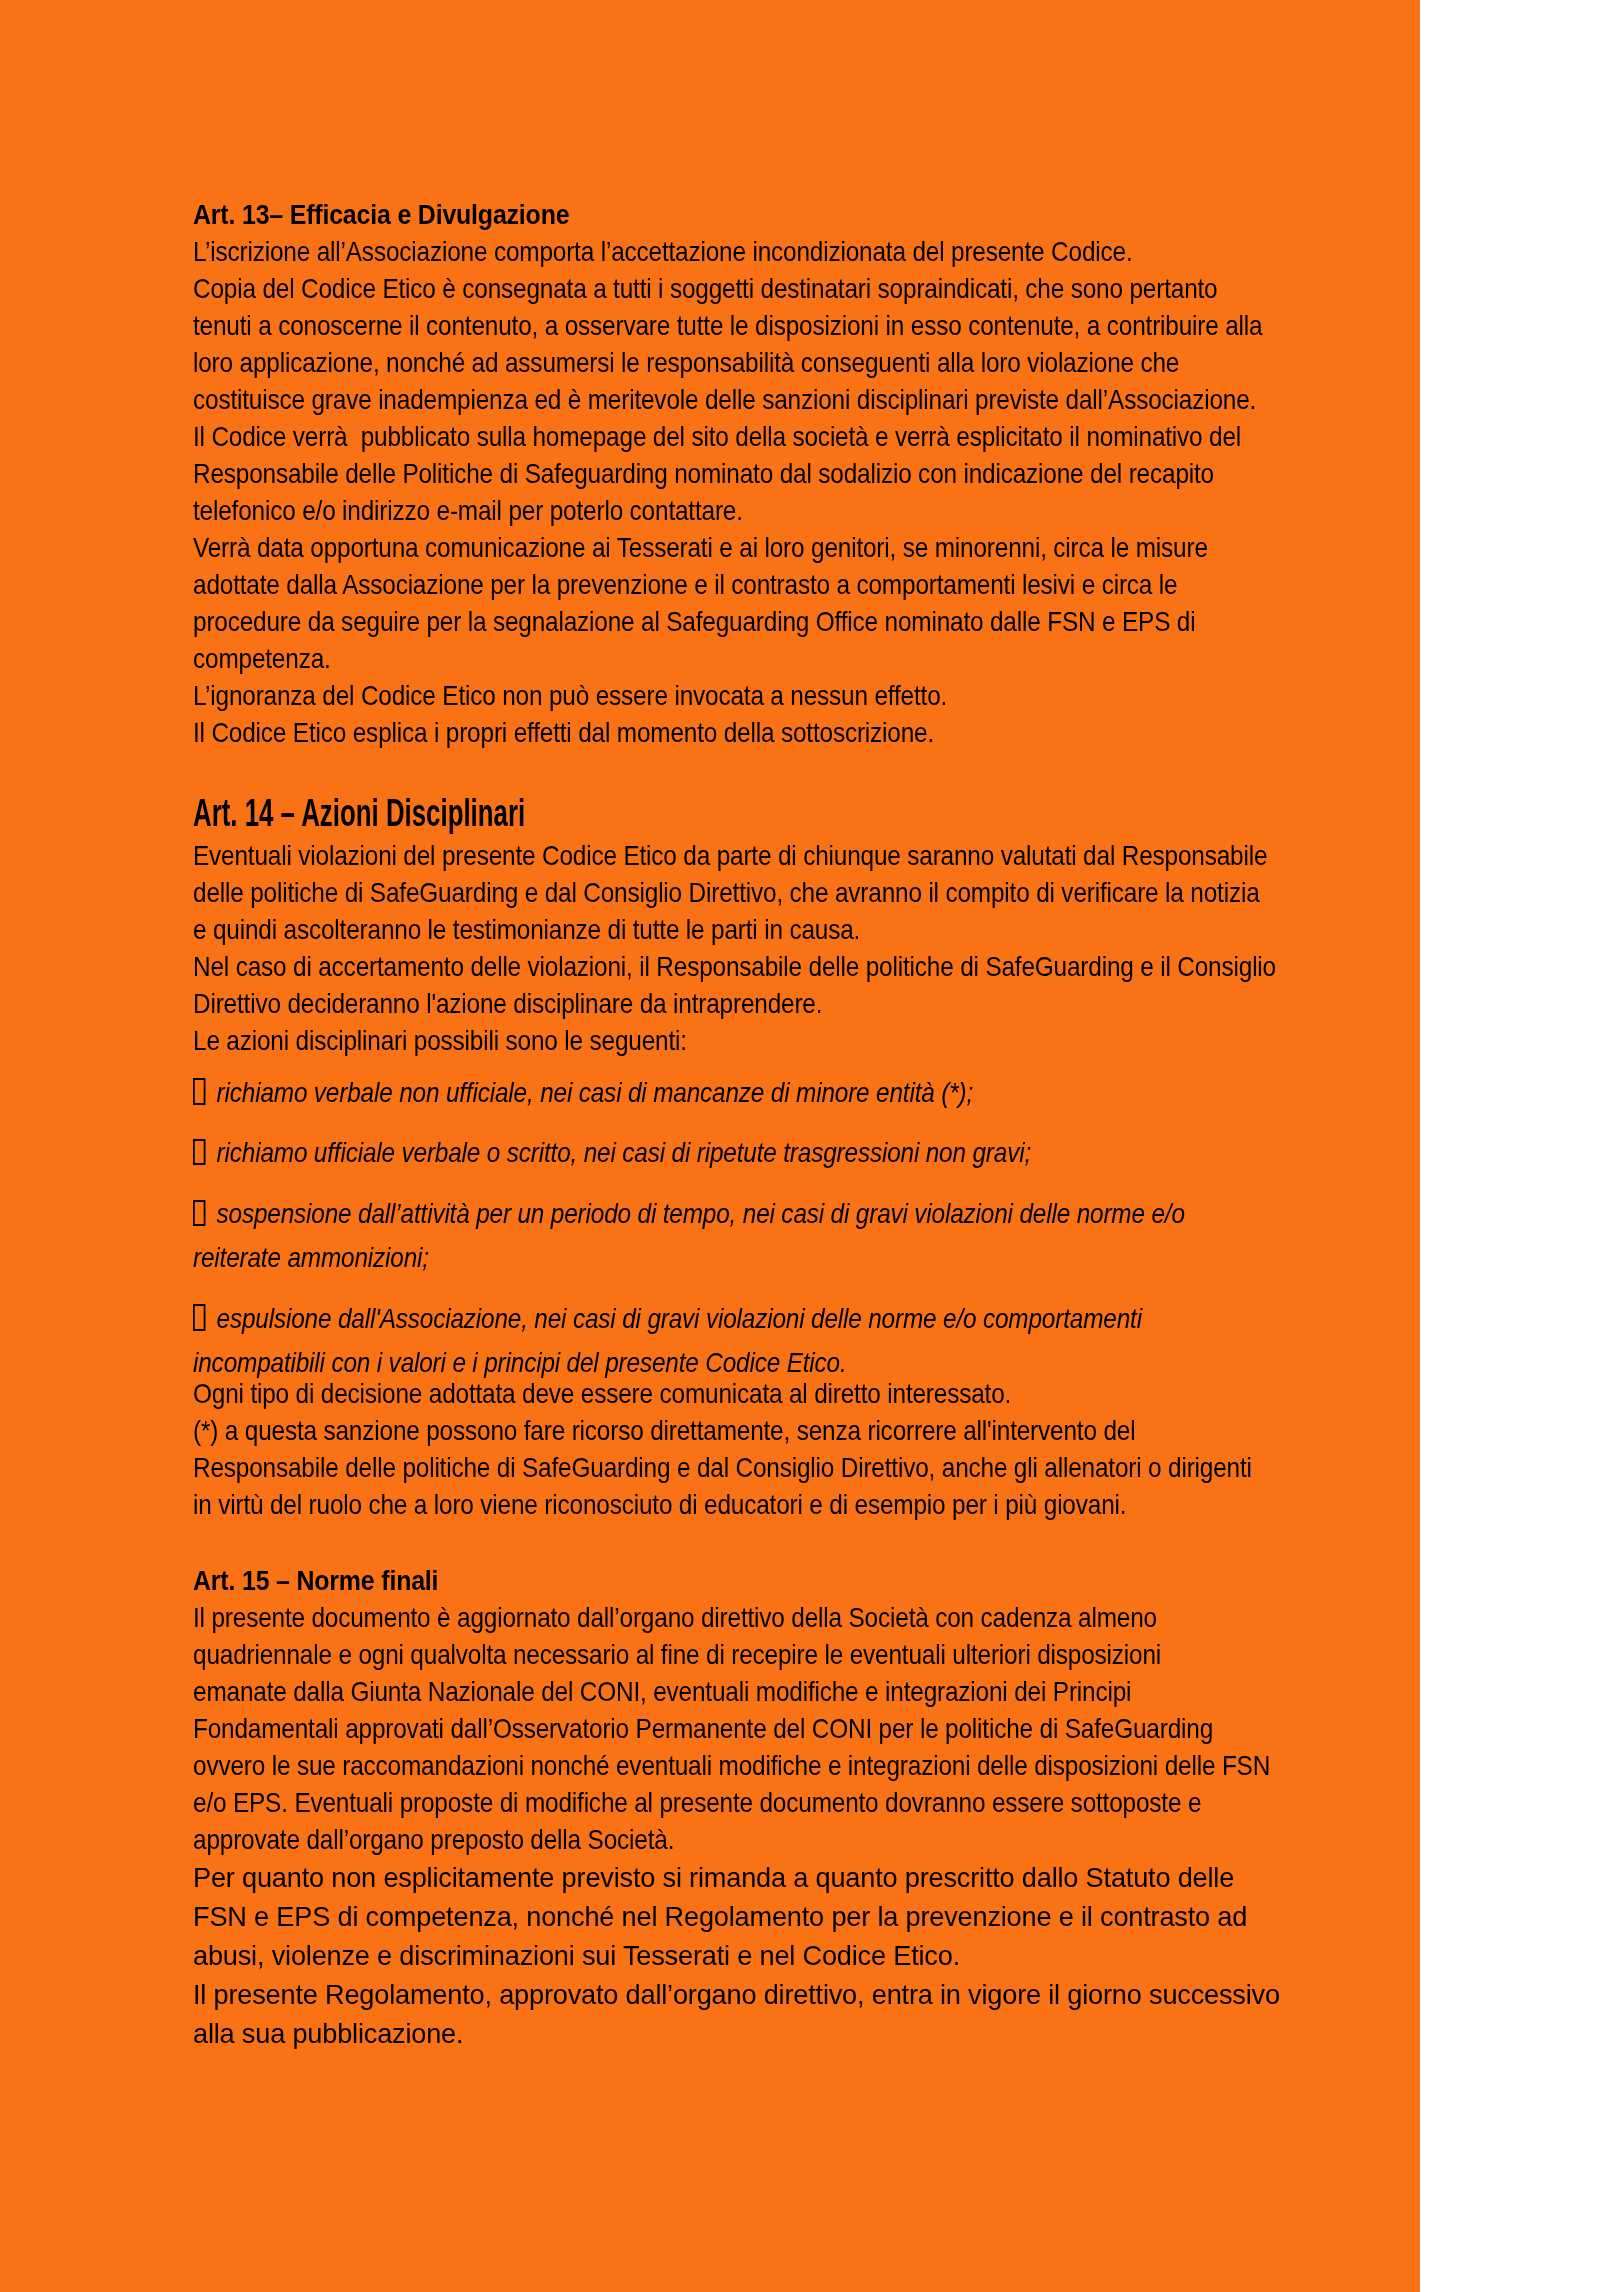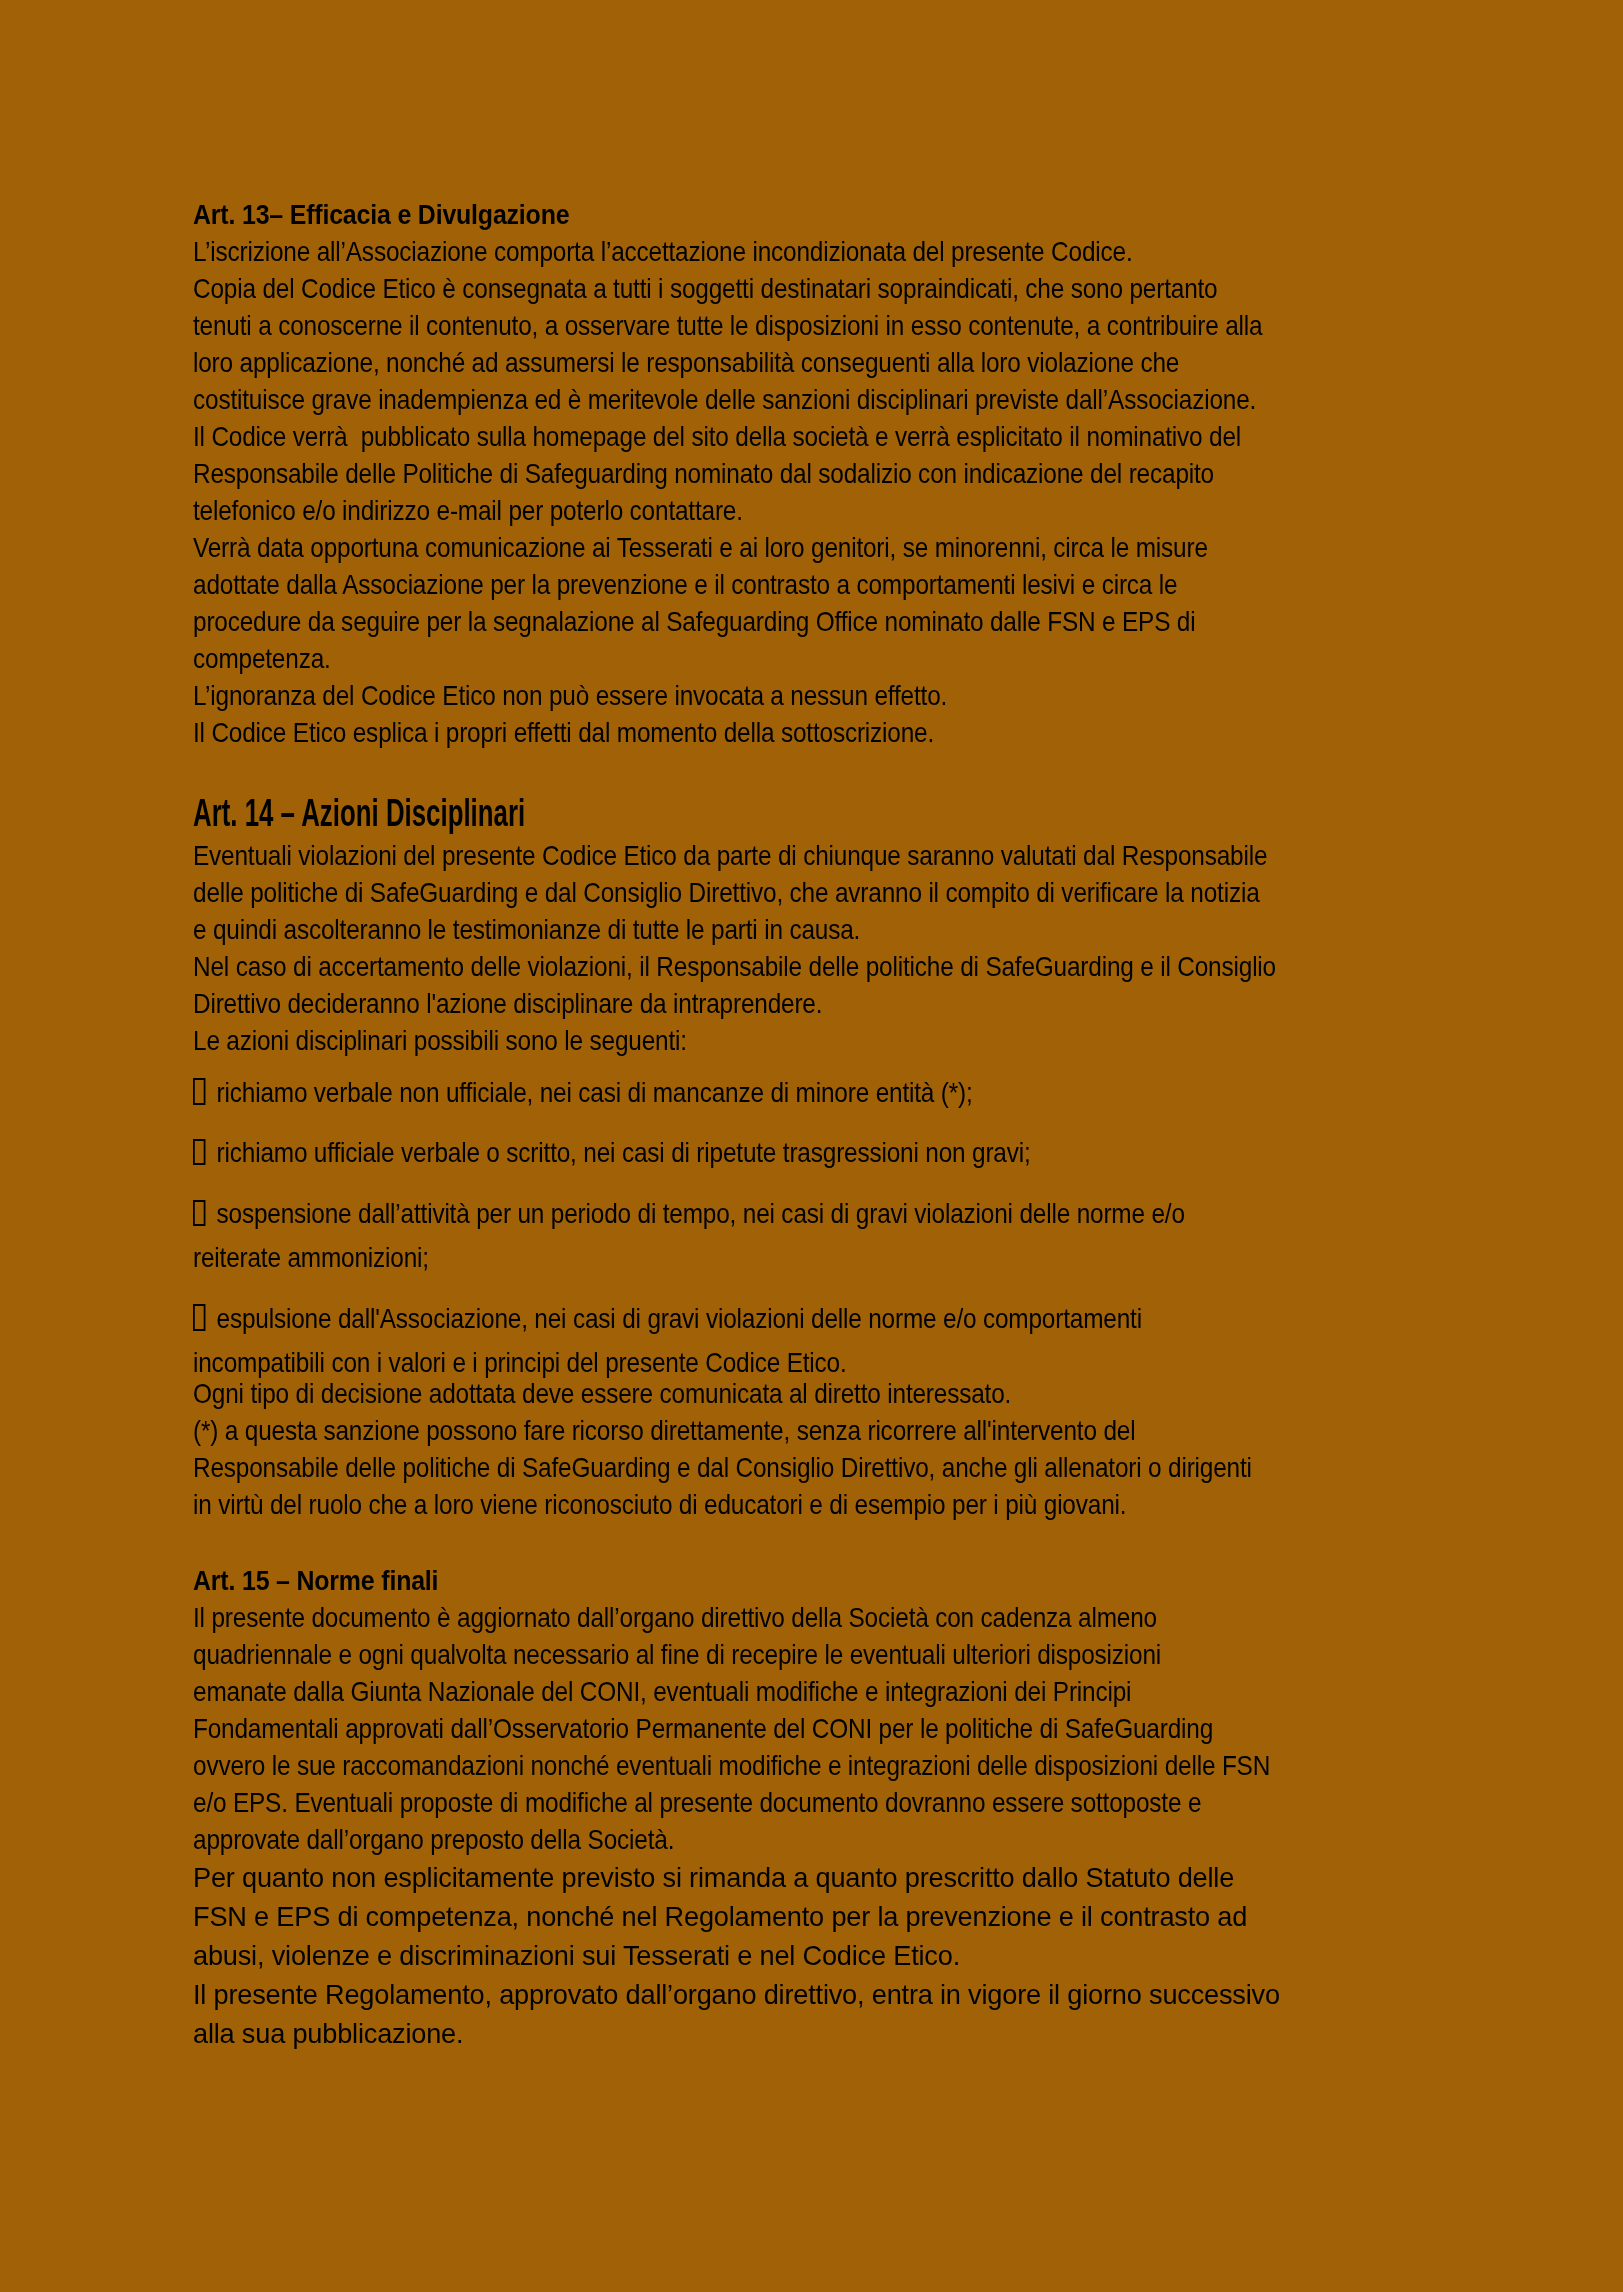--- a/index.html
+++ b/index.html
@@ -2,23 +2,23 @@
 <html><head>
 <meta charset="utf-8">
 <style>
   html, body {
     margin: 0;
     padding: 0;
     background: #ffffff;
   }
   .page {
     position: relative;
-    width: 1623px;
+    width: 1420px;
     height: 2293px;
-    background: #a16207;
+    background: #f97316;
     color: #000000;
     font-family: "Liberation Sans", sans-serif;
     overflow: hidden;
   }
   .content {
     position: absolute;
     left: 193px;
     top: 0;
     width: 1430px;
   }
@@ -50,20 +50,21 @@
     white-space: pre;
     margin: 39px 0 0 0;
     transform: scaleX(0.68);
     transform-origin: left top;
   }
   .h-art15 { margin-top: 39px; }
   .bullets {
     list-style: none;
     margin: 11.8px 0 0 0;
     padding: 0;
+    font-style: italic;
   }
   .bullet {
     font-size: 27.4px;
     line-height: 44px;
     letter-spacing: -0.2px;
     white-space: pre;
     margin: 0 0 16.7px 0;
     transform: scaleX(0.89);
     transform-origin: left top;
   }

